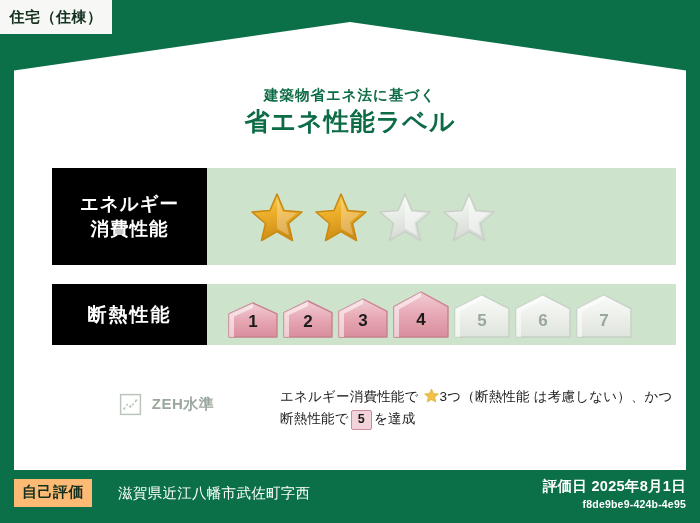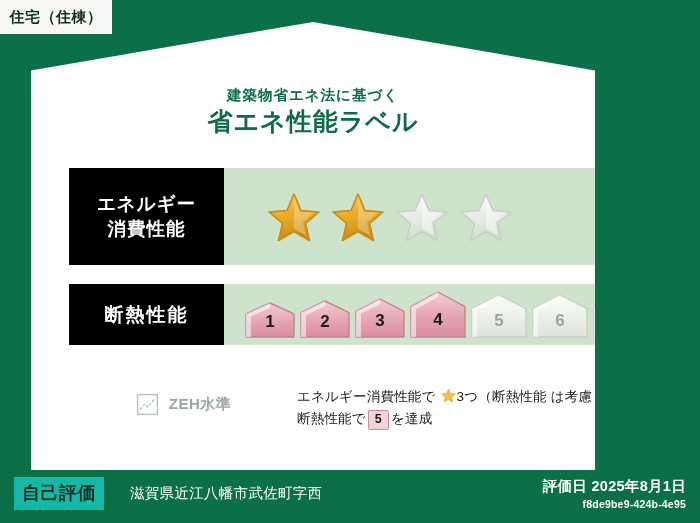--- a/index.html
+++ b/index.html
@@ -13,22 +13,22 @@
 
   
   .label-frame{
     position:absolute; inset:0;
     background:#0b7048;
   }
 
   
   .card{
     position:absolute;
-    left:31px; top:22px;
-    width:564px; height:448px;
+    left:14px; top:22px;
+    width:672px; height:448px;
     background:#ffffff;
     clip-path: polygon(0% 10.8%, 50% 0%, 100% 10.8%, 100% 100%, 0% 100%);
   }
 
   
   .tab{
     position:absolute;
     background:#f7f8f6;
     color:#14301f;
     font-weight:bold;
@@ -153,22 +153,22 @@
   }
 
   
   .footer{
     position:absolute;
     left:14px; right:14px; bottom:10px;
     height:40px;
     display:flex; align-items:center;
   }
   .self-badge{
-    background:#14b8a6; color:#14301f;
-    font-weight:bold; font-size:18px;
+    background:#fdba74; color:#14301f;
+    font-weight:bold; font-size:15px;
     padding:4px 8px 5px 8px;
     letter-spacing:.5px;
     white-space:nowrap;
   }
   .address{
     color:#ffffff; font-size:14.5px;
     margin-left:26px; white-space:nowrap;
     letter-spacing:.3px;
   }
   .footer-right{

